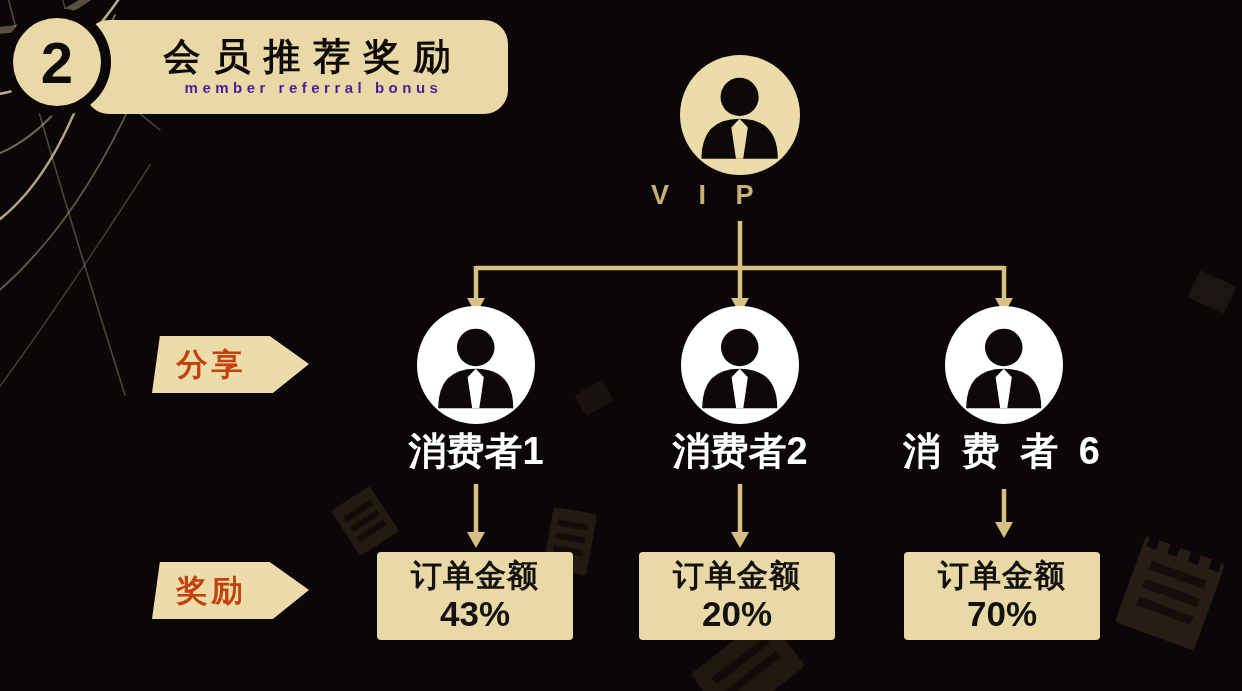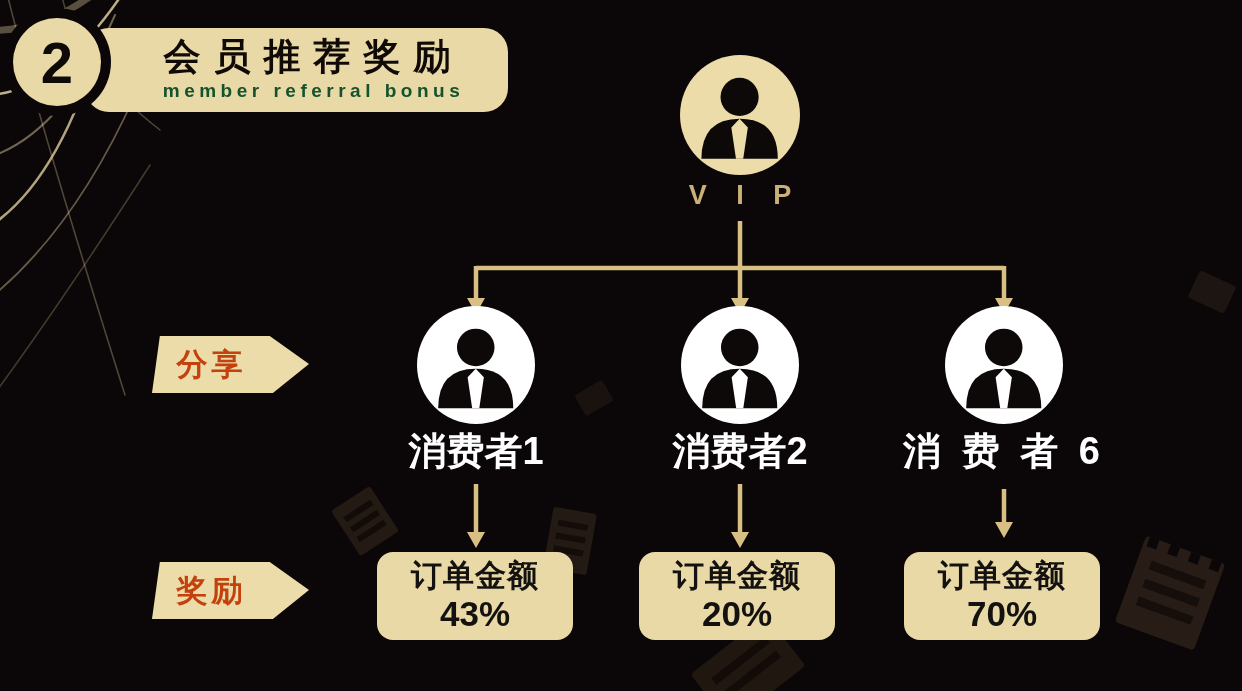--- a/index.html
+++ b/index.html
@@ -16,32 +16,31 @@
   body{
     font-family:"Liberation Sans","DejaVu Sans",sans-serif;
     background:var(--bg);
     overflow:hidden;
   }
   .stage{position:relative;width:1242px;height:691px;background:var(--bg);overflow:hidden;}
   .layer{position:absolute;inset:0;pointer-events:none;}
 
   
   .banner{
-    position:absolute;left:85px;top:20px;width:423px;height:84px;
+    position:absolute;left:85px;top:20px;width:423px;height:94px;
     background:var(--gold);border-radius:24px;
     display:flex;flex-direction:column;align-items:center;justify-content:center;
     padding-left:34px;
-    margin-top:8px;
   }
   .banner-title{
     font-size:37px;font-weight:900;color:#0f0a06;letter-spacing:13px;
     white-space:nowrap;line-height:1.05;
   }
   .banner-sub{
-    font-size:19px;font-weight:700;color:#14532d;letter-spacing:4.5px;
+    font-size:15px;font-weight:700;color:#4c1d95;letter-spacing:4.5px;
     white-space:nowrap;margin-top:3px;
   }
   .badge-ring{
     position:absolute;left:3px;top:8px;width:108px;height:108px;border-radius:50%;
     background:var(--bg);
   }
   .badge{
     position:absolute;left:13px;top:18px;width:88px;height:88px;border-radius:50%;
     background:var(--gold);
     display:flex;align-items:center;justify-content:center;
@@ -54,21 +53,21 @@
     display:flex;align-items:flex-end;justify-content:center;overflow:hidden;
   }
   .avatar svg{width:86%;height:86%;display:block;margin-bottom:5%;}
   .avatar .p-head,.avatar .p-body{fill:#0d0908;}
   .avatar.gold{background:var(--gold-bright);}
   .avatar.gold .p-tie{fill:var(--gold-bright);}
   .avatar.white{background:var(--white);}
   .avatar.white .p-tie{fill:var(--white);}
   .vip-avatar{left:680px;top:55px;width:120px;height:120px;}
   .vip-label{
-    position:absolute;left:640px;top:180px;width:200px;text-align:center;
+    position:absolute;left:640px;top:180px;width:200px;
     font-size:27px;font-weight:900;color:var(--vip-text);letter-spacing:11px;
     text-indent:11px;white-space:nowrap;
   }
   .consumer{width:118px;height:118px;top:306px;}
   .c1{left:417px;} .c2{left:681px;} .c3{left:945px;}
   .consumer-name{
     position:absolute;top:426px;width:240px;text-align:center;
     font-size:38px;font-weight:900;color:var(--white);white-space:nowrap;
   }
   .n1{left:356px;} .n2{left:620px;} .n3{left:884px;letter-spacing:5px;}
@@ -80,21 +79,21 @@
     display:flex;align-items:center;justify-content:center;
     padding-right:38px;
     font-size:31px;font-weight:900;color:#c2410c;letter-spacing:4px;
   }
   .pennant.share{top:336px;}
   .pennant.reward{top:562px;}
 
   
   .reward-box{
     position:absolute;top:552px;width:196px;height:88px;background:var(--gold);
-    border-radius:16px;display:flex;flex-direction:column;align-items:center;justify-content:center;
+    border-radius:4px;display:flex;flex-direction:column;align-items:center;justify-content:center;
     color:#141210;line-height:1.12;
   }
   .b1{left:377px;} .b2{left:639px;} .b3{left:904px;}
   .reward-box .l1{font-size:31px;font-weight:900;letter-spacing:1px;}
   .reward-box .l2{font-size:35px;font-weight:900;}
 </style>
 </head>
 <body>
 
 <div class="stage">

